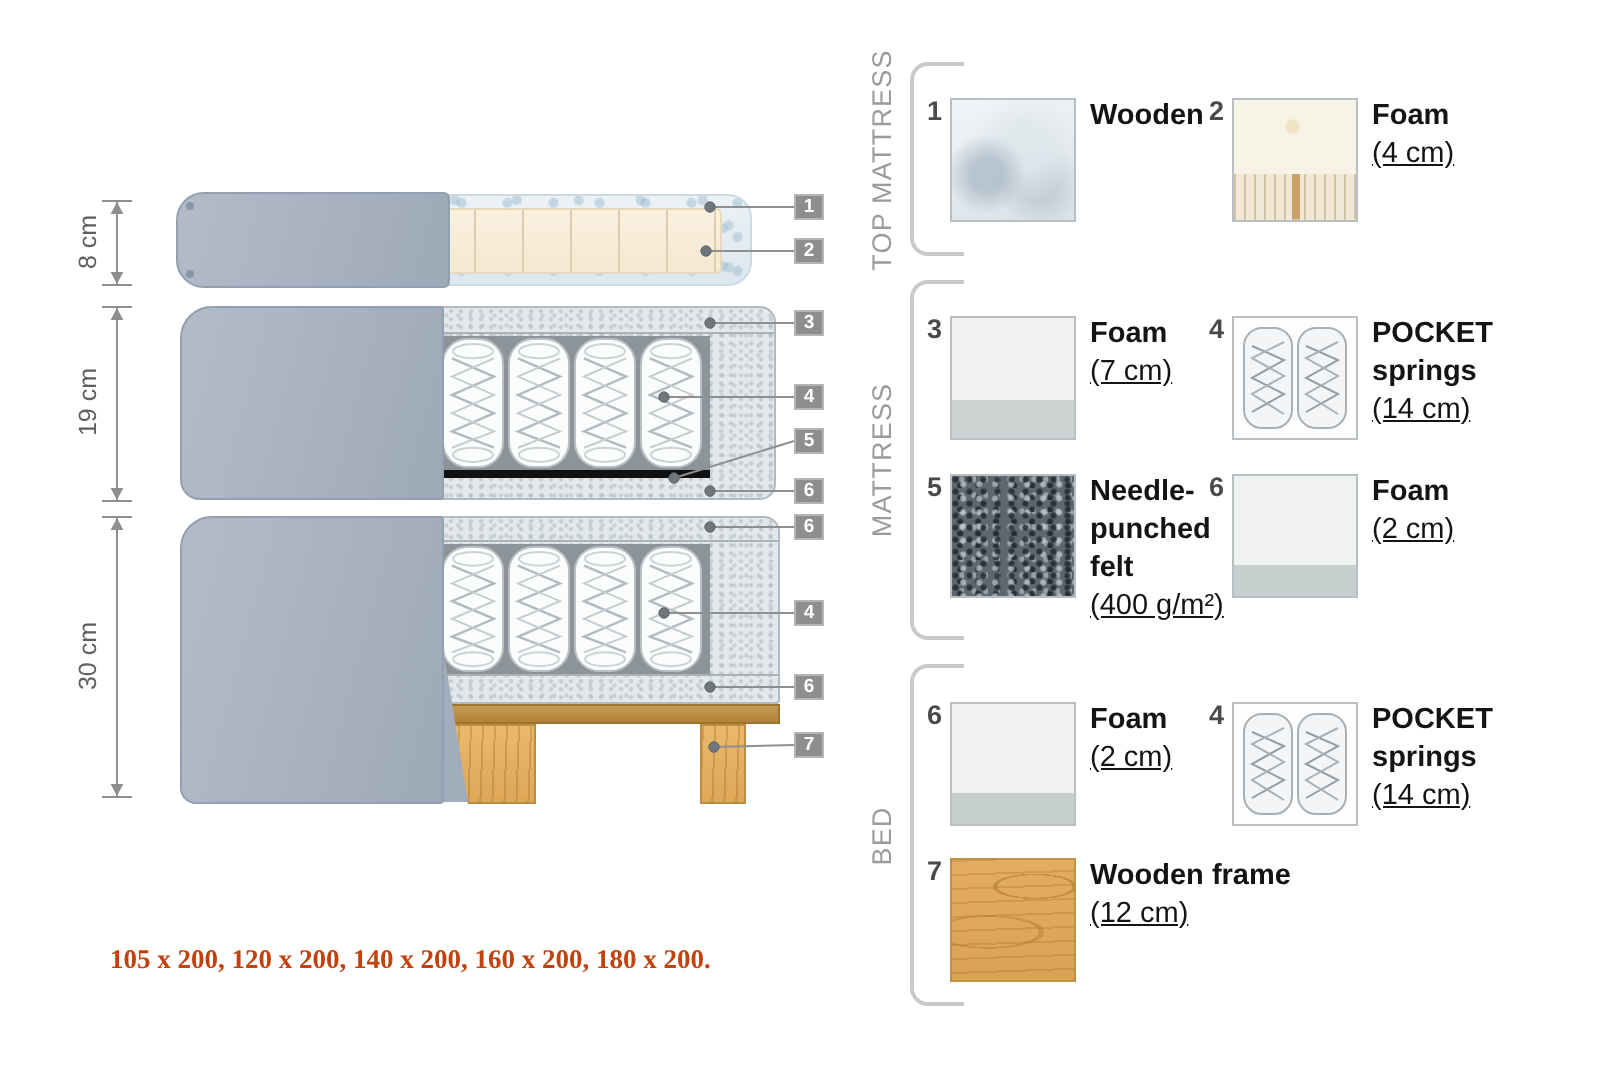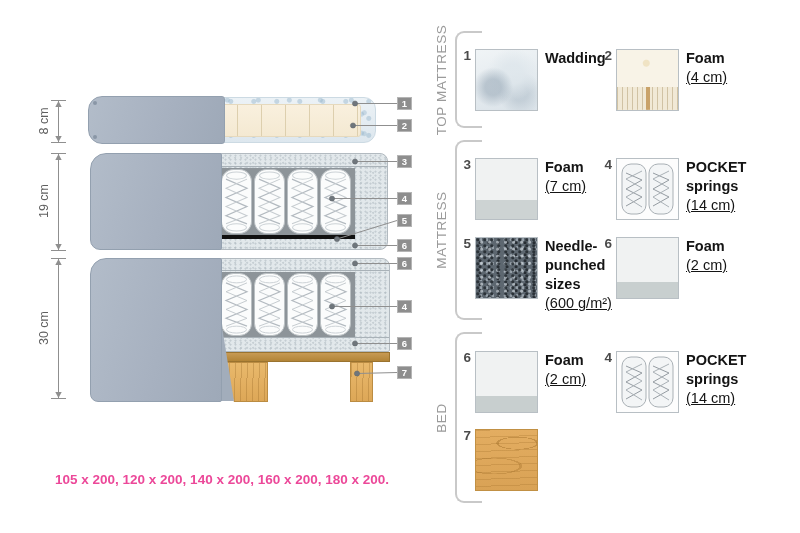--- a/index.html
+++ b/index.html
@@ -81,21 +81,21 @@
     clip-path: polygon(0 0,100% 0,100% 100%,26% 100%); }
   .leg-right { position:absolute; left:350px; top:362px; width:23px; height:40px; }
 
   .badge {
     position:absolute; left:397px; width:15px; height:13px;
     background:#8e8e8e; border:1px solid #b5b5b5;
     color:#fff; font-size:9.5px; font-weight:bold; line-height:11px; text-align:center;
   }
 
   .footer-title { position:absolute; left:58px; top:453px; font-size:13px; color:#8c8c8c; }
-  .footer-sizes { position:absolute; left:55px; top:472px; font-size:13.5px; font-weight:bold; color:#ec4899; }
+  .footer-sizes { position:absolute; left:55px; top:472px; font-size:13.5px; font-weight:bold; color:#c2410c;font-family:Liberation Serif, serif; }
 
   
   .bracket {
     position:absolute; left:455px; width:27px;
     border:2px solid #c9c9c9; border-right:none; border-radius:9px 0 0 9px;
   }
   .sec-title { font-size:13.5px; color:#9b9b9b; letter-spacing:.6px; }
 
   .item { position:absolute; display:flex; align-items:flex-start; gap:4px; }
   .num { width:12px; text-align:right; font-size:13.5px; font-weight:bold; color:#4a4a4a; line-height:14px; }
@@ -279,21 +279,21 @@
   <div class="bracket" style="top:332px;height:171px"></div>
 
   <div class="vlabel sec-title" style="left:441px;top:80px">TOP MATTRESS</div>
   <div class="vlabel sec-title" style="left:441px;top:230px">MATTRESS</div>
   <div class="vlabel sec-title" style="left:441px;top:418px">BED</div>
 
   <div class="item" style="left:459px;top:49px">
     <div class="num">1</div>
     <div class="sw sw-wadding"></div>
     <div class="lbl">
-        <div class="nm mw120">Wadding</div>
+        <div class="nm mw120">Wooden</div>
       <div class="sz"></div>
       </div>
   </div>
   <div class="item" style="left:600px;top:49px">
     <div class="num">2</div>
     <div class="sw sw-latex"></div>
     <div class="lbl">
         <div class="nm mw76">Foam</div>
       <div class="sz">(4 cm)</div>
       </div>
@@ -319,22 +319,22 @@
     </div>
     <div class="lbl">
         <div class="nm mw76">POCKET springs</div>
       <div class="sz">(14 cm)</div>
       </div>
   </div>
   <div class="item" style="left:459px;top:237px">
     <div class="num">5</div>
     <div class="sw sw-felt"></div>
     <div class="lbl">
-        <div class="nm mw62">Needle-punched sizes</div>
-      <div class="sz">(600 g/m²)</div>
+        <div class="nm mw62">Needle-punched felt</div>
+      <div class="sz">(400 g/m²)</div>
       </div>
   </div>
   <div class="item" style="left:600px;top:237px">
     <div class="num">6</div>
     <div class="sw sw-foam2"></div>
     <div class="lbl">
         <div class="nm mw62">Foam</div>
       <div class="sz">(2 cm)</div>
       </div>
   </div>
@@ -358,15 +358,19 @@
         </svg>
     </div>
     <div class="lbl">
         <div class="nm mw76">POCKET springs</div>
       <div class="sz">(14 cm)</div>
       </div>
   </div>
   <div class="item" style="left:459px;top:429px">
     <div class="num">7</div>
     <div class="sw sw-wood"></div>
+    <div class="lbl">
+        <div class="nm mw120">Wooden frame</div>
+      <div class="sz">(12 cm)</div>
+      </div>
   </div>
 
 </div>
 
 </body></html>

